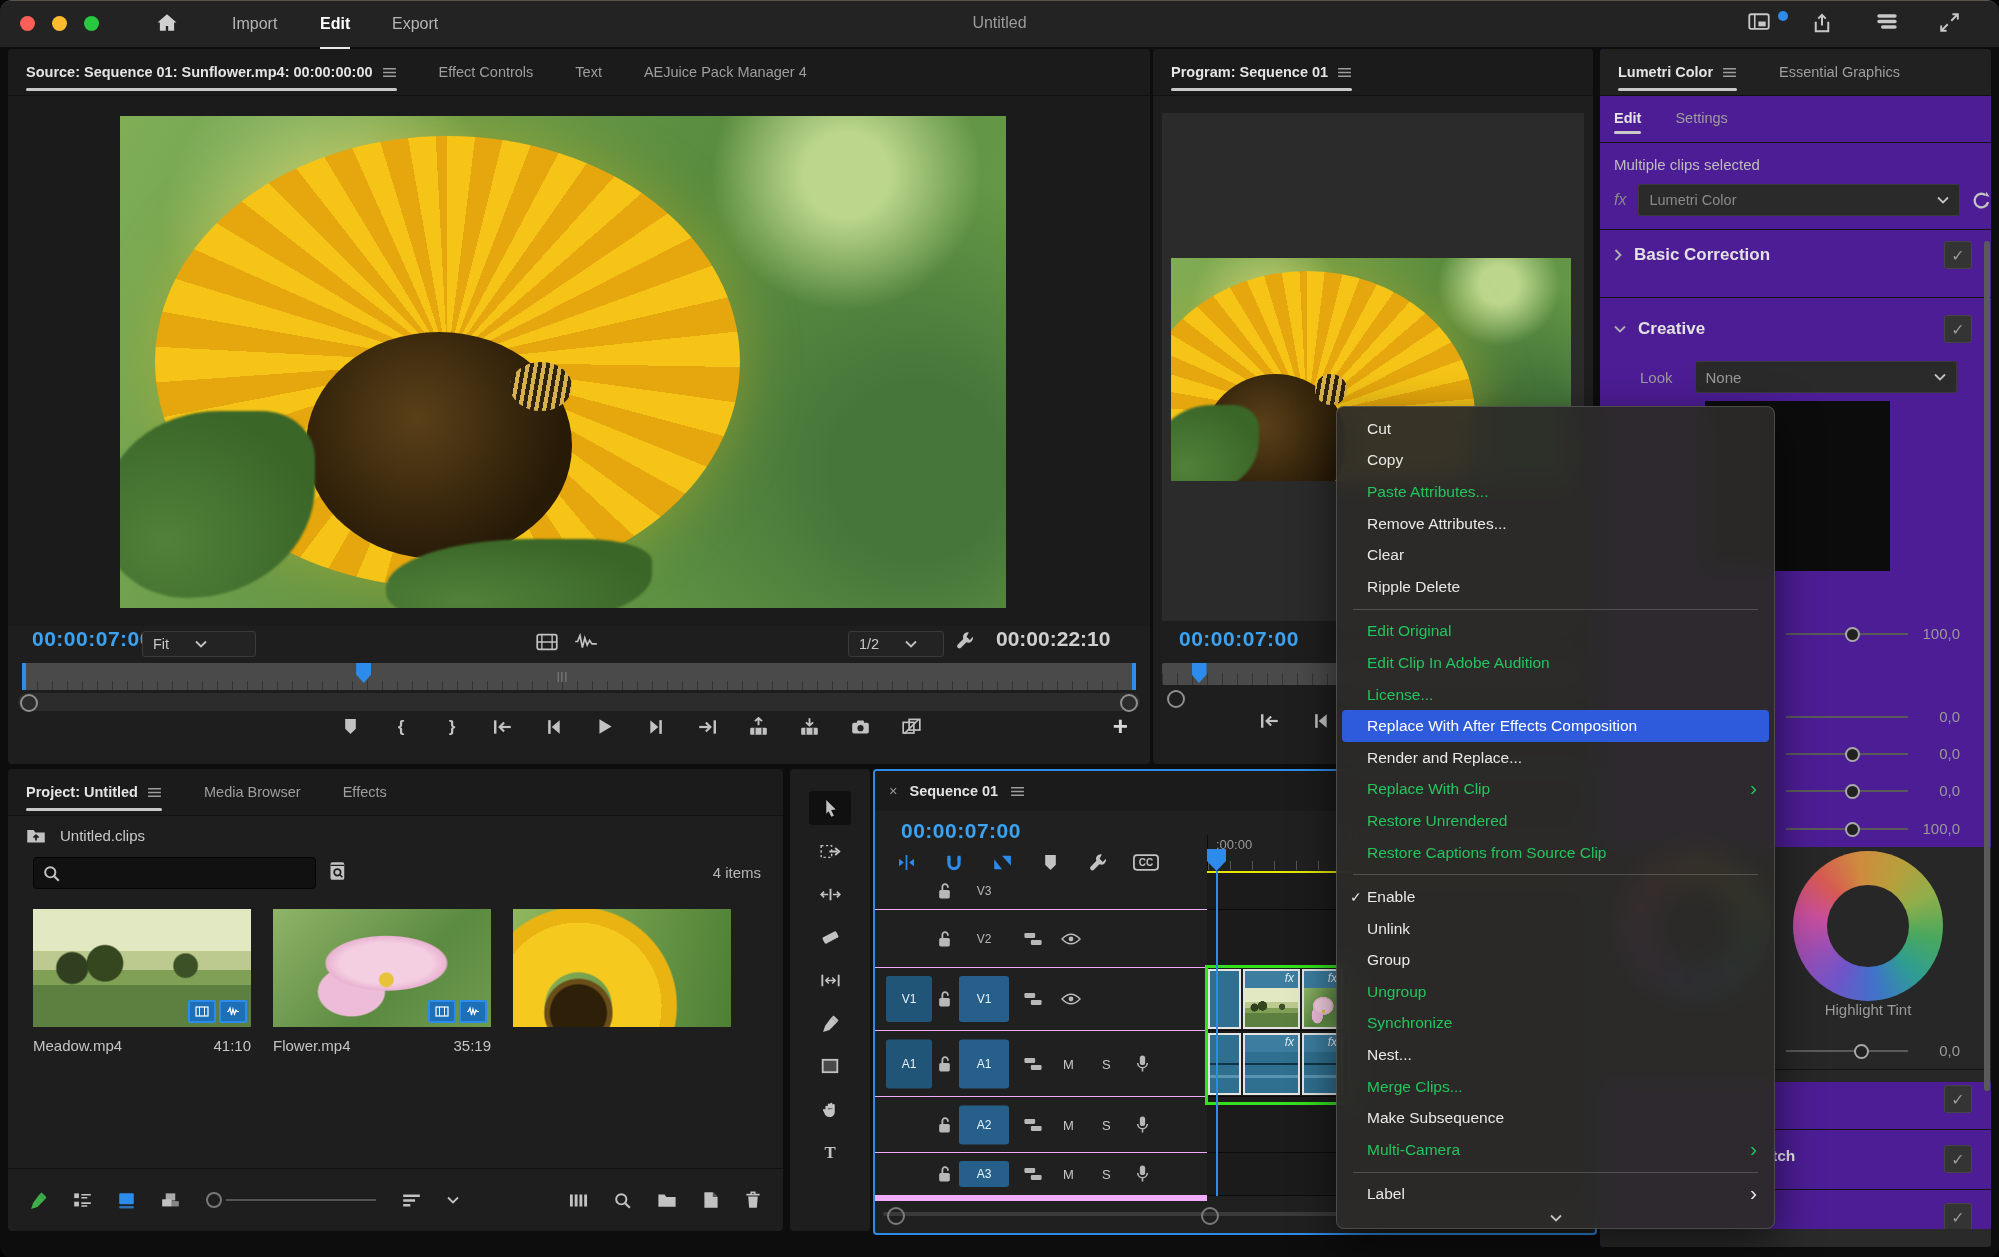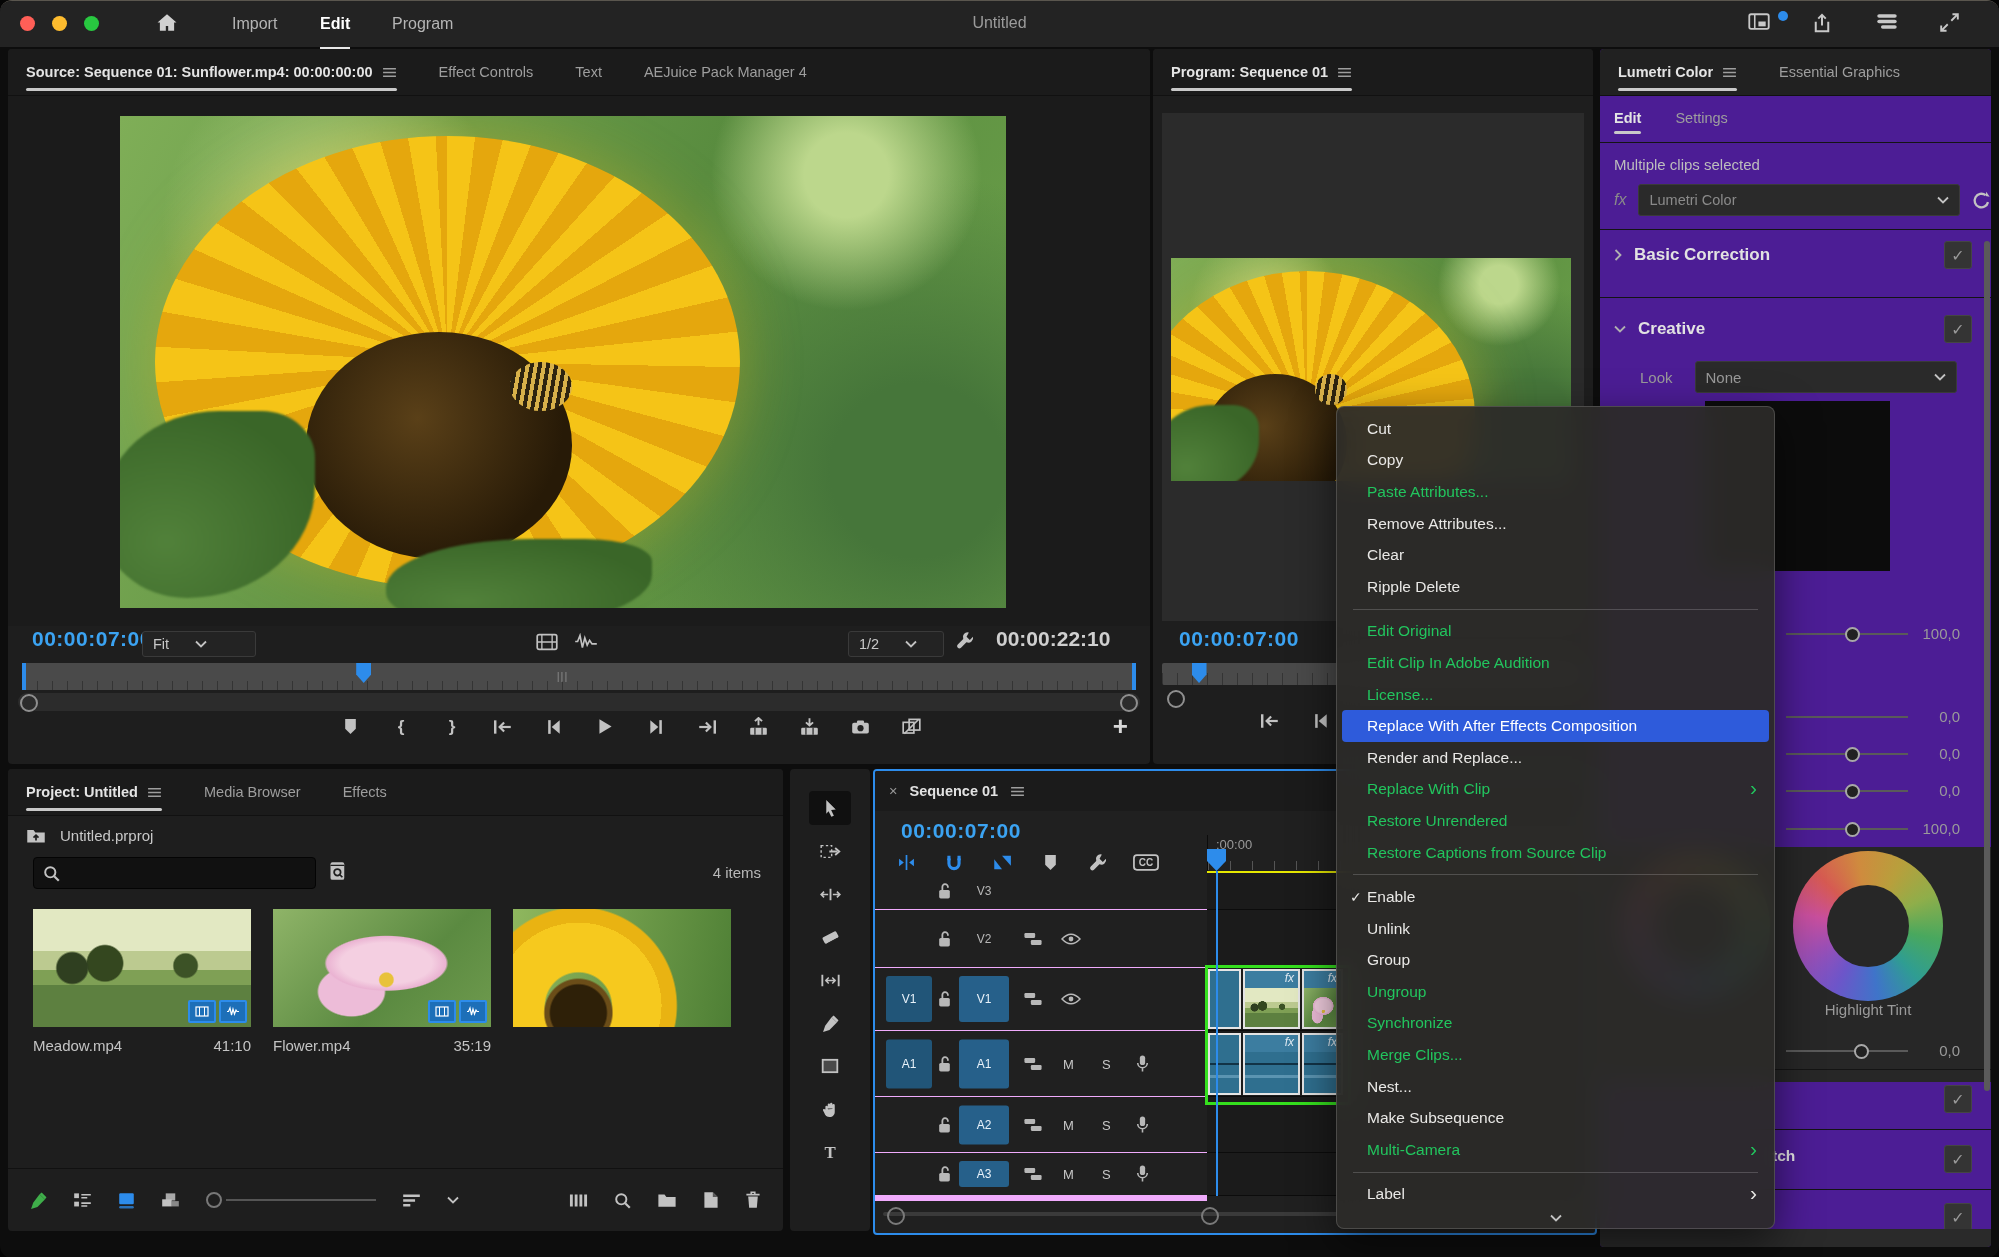--- a/index.html
+++ b/index.html
@@ -234,21 +234,21 @@
     <span class="abs tl-dot" style="left:20px;background:#ff5f57"></span>
     <span class="abs tl-dot" style="left:52px;background:#febc2e"></span>
     <span class="abs tl-dot" style="left:84px;background:#28c840"></span>
     <span class="abs icon" id="nav-home">
         <svg width="22" height="19" viewBox="0 0 18 16">
           <path d="M9 1 1 8h2v7h5v-4h2v4h5V8h2z" fill="currentColor"></path>
         </svg>
       </span>
     <span class="abs nav-tab" style="left:232px">Import</span>
     <span class="abs nav-tab active" style="left:320px">Edit</span>
-    <span class="abs nav-tab" style="left:392px">Program</span>
+    <span class="abs nav-tab" style="left:392px">Export</span>
     <div class="abs" id="win-title">Untitled</div>
     <span class="abs icon tb-icon" style="left:1748px">
         <svg width="22" height="17" viewBox="0 0 18 14">
           <rect x="1" y="1" width="16" height="12" rx="1.5" fill="none" stroke="currentColor" stroke-width="1.5"></rect>
           <path d="M5.5 1v12" stroke="currentColor" stroke-width="1.3"></path>
           <rect x="8.5" y="7" width="6" height="4" fill="currentColor"></rect>
         </svg>
       </span>
     <span class="abs" id="ws-dot"></span>
     <span class="abs icon tb-icon" style="left:1812px">
@@ -509,21 +509,21 @@
       <span class="tab">Media Browser</span>
       <span class="tab">Effects</span>
     </div>
     <div class="abs" id="proj-crumb">
       <span class="icon">
           <svg width="20" height="17" viewBox="0 0 16 13">
             <path d="M1 2h5l1.5 2H15v8H1z" fill="currentColor"></path>
             <path d="M8 10.5V6.5M6 8.2l2-2 2 2" stroke="#1e1e1e" stroke-width="1.4" fill="none"></path>
           </svg>
         </span>
-      <span>Untitled.prproj</span>
+      <span>Untitled.clips</span>
     </div>
     <div class="abs" id="proj-search">
       <span class="icon">
           <svg width="17" height="17" viewBox="0 0 14 14">
             <circle cx="6" cy="6" r="4.2" fill="none" stroke="currentColor" stroke-width="1.6"></circle>
             <path d="M9.2 9.2 13 13" stroke="currentColor" stroke-width="1.8"></path>
           </svg>
         </span>
     </div>
     <span class="abs icon" id="find-bin">
@@ -1147,25 +1147,25 @@
         </div>
         <div class="menu-item">
           <span class="mi-label">Group</span>
         </div>
         <div class="menu-item disabled">
           <span class="mi-label">Ungroup</span>
         </div>
         <div class="menu-item disabled">
           <span class="mi-label">Synchronize</span>
         </div>
+        <div class="menu-item">
+          <span class="mi-label">Nest...</span>
+        </div>
         <div class="menu-item disabled">
           <span class="mi-label">Merge Clips...</span>
-        </div>
-        <div class="menu-item">
-          <span class="mi-label">Nest...</span>
         </div>
         <div class="menu-item">
           <span class="mi-label">Make Subsequence</span>
         </div>
         <div class="menu-item disabled has-sub">
           <span class="mi-label">Multi-Camera</span>
         </div>
         <div class="menu-sep"></div>
         <div class="menu-item has-sub">
           <span class="mi-label">Label</span>

